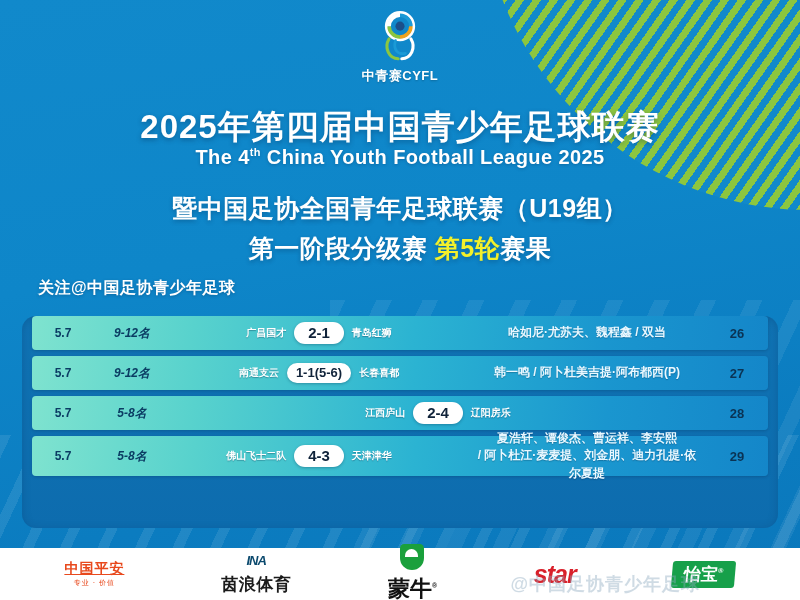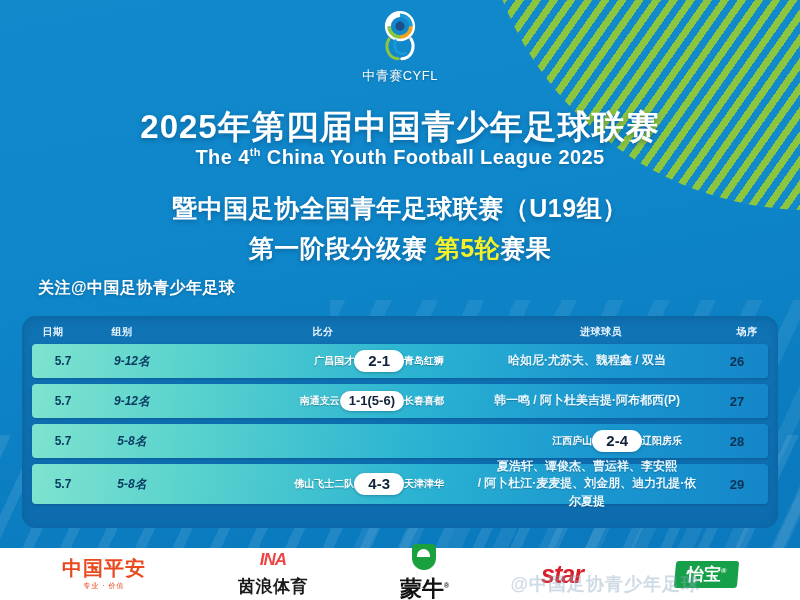--- a/index.html
+++ b/index.html
@@ -53,21 +53,21 @@
     pointer-events:none;
   }
 
   
   .logo-wrap{
     position:absolute;left:0;right:0;top:8px;height:84px;
     display:flex;flex-direction:column;align-items:center;justify-content:flex-start;
   }
   .logo-mark{width:58px;height:58px;display:block;}
   .logo-text{
-    margin-top:1px;color:#ffffff;font-size:13px;font-weight:normal;letter-spacing:.5px;
+    margin-top:1px;color:#ffffff;font-size:13px;font-weight:bold;letter-spacing:.5px;
     text-shadow:0 1px 2px rgba(0,0,0,.22);
   }
 
   
   .titles{position:absolute;left:0;right:0;top:108px;text-align:center;}
   .title-cn-main{
     font-size:33px;font-weight:bold;color:#ffffff;letter-spacing:1px;line-height:1.15;
     text-shadow:0 2px 5px rgba(0,40,80,.38);
   }
   .title-en{
@@ -114,21 +114,21 @@
     display:flex;align-items:center;height:34px;margin-bottom:6px;
     border-radius:4px;
     background:linear-gradient(100deg,#7fe3cf 0%,#58d2cd 22%,#2bb3d2 52%,#1a96cf 78%,#1486c9 100%);
     box-shadow:0 1px 3px rgba(0,30,60,.22);
   }
   .row.tall{height:40px;}
   .row .c-date{font-size:12px;font-weight:bold;color:#0b3c63;}
   .row .c-group{font-size:12px;font-weight:bold;color:#0b3c63;font-style:italic;}
   .row .c-order{font-size:13px;font-weight:bold;color:#0a3354;}
 
-  .match{display:flex;align-items:center;justify-content:flex-end;gap:0;}
+  .match{display:flex;align-items:center;justify-content:center;gap:8px;}
   .team{
     font-size:10px;font-weight:bold;color:#ffffff;white-space:nowrap;
     text-shadow:0 1px 1px rgba(0,40,70,.35);
   }
   .team.home{text-align:right;min-width:64px;}
   .team.away{text-align:left;min-width:64px;}
   .score-pill{
     background:#ffffff;border-radius:14px;padding:3px 14px;
     font-size:15px;font-weight:bold;color:#10233a;white-space:nowrap;
     box-shadow:0 1px 3px rgba(0,30,60,.3);line-height:1.05;
@@ -139,24 +139,24 @@
     text-shadow:0 1px 1px rgba(0,40,70,.3);padding:0 4px;
   }
 
   
   .footer{
     position:absolute;left:0;bottom:0;width:800px;height:52px;background:#ffffff;
     display:flex;align-items:center;justify-content:space-around;padding:0 16px;
     box-sizing:border-box;
   }
   .sponsor{display:flex;flex-direction:column;align-items:center;justify-content:center;}
-  .sp-pingan{color:#e8491d;font-size:20px;font-weight:bold;letter-spacing:1px;line-height:1;}
+  .sp-pingan{color:#e8491d;font-size:14px;font-weight:bold;letter-spacing:1px;line-height:1;text-decoration:underline;}
   .sp-pingan-sub{color:#e8491d;font-size:7px;margin-top:3px;letter-spacing:1px;}
   .sp-ina{display:flex;align-items:center;gap:5px;}
-  .sp-ina-mark{color:#ef4444;font-size:17px;font-weight:bold;font-style:italic;letter-spacing:-1px;}
+  .sp-ina-mark{color:#0c4a6e;font-size:13px;font-weight:bold;font-style:italic;letter-spacing:-1px;}
   .sp-ina-txt{color:#1b1b1b;font-size:17px;font-weight:bold;letter-spacing:.5px;}
   .sp-mengniu{display:flex;align-items:center;gap:4px;}
   .sp-mengniu-mark{
     width:24px;height:26px;background:#1aa03c;border-radius:5px 5px 14px 14px;
     position:relative;
   }
   .sp-mengniu-mark:after{
     content:"";position:absolute;left:5px;top:5px;width:13px;height:8px;
     background:#ffffff;border-radius:7px 7px 0 0;
   }
@@ -210,27 +210,20 @@
   <div class="titles">
     <div class="title-cn-main">2025年第四届中国青少年足球联赛</div>
     <div class="title-en"><span>The 4</span><sup>th</sup><span> China Youth Football League 2025</span></div>
     <div class="title-cn-sub">暨中国足协全国青年足球联赛（U19组）</div>
     <div class="title-cn-round"><span>第一阶段分级赛 </span><span class="round-hl">第5轮</span><span>赛果</span></div>
   </div>
 
   <div class="follow">关注@中国足协青少年足球</div>
 
   <div class="table-card">
-    <div class="thead">
-      <div class="c-date">日期</div>
-      <div class="c-group">组别</div>
-      <div class="c-score">比分</div>
-      <div class="c-scorer">进球球员</div>
-      <div class="c-order">场序</div>
-    </div>
     <div class="rows">
 
       <div class="row">
         <div class="c-date">5.7</div>
         <div class="c-group">9-12名</div>
         <div class="c-score match">
           <span class="team home">广昌国才</span>
           <span class="score-pill">2-1</span>
           <span class="team away">青岛红狮</span>
         </div>

